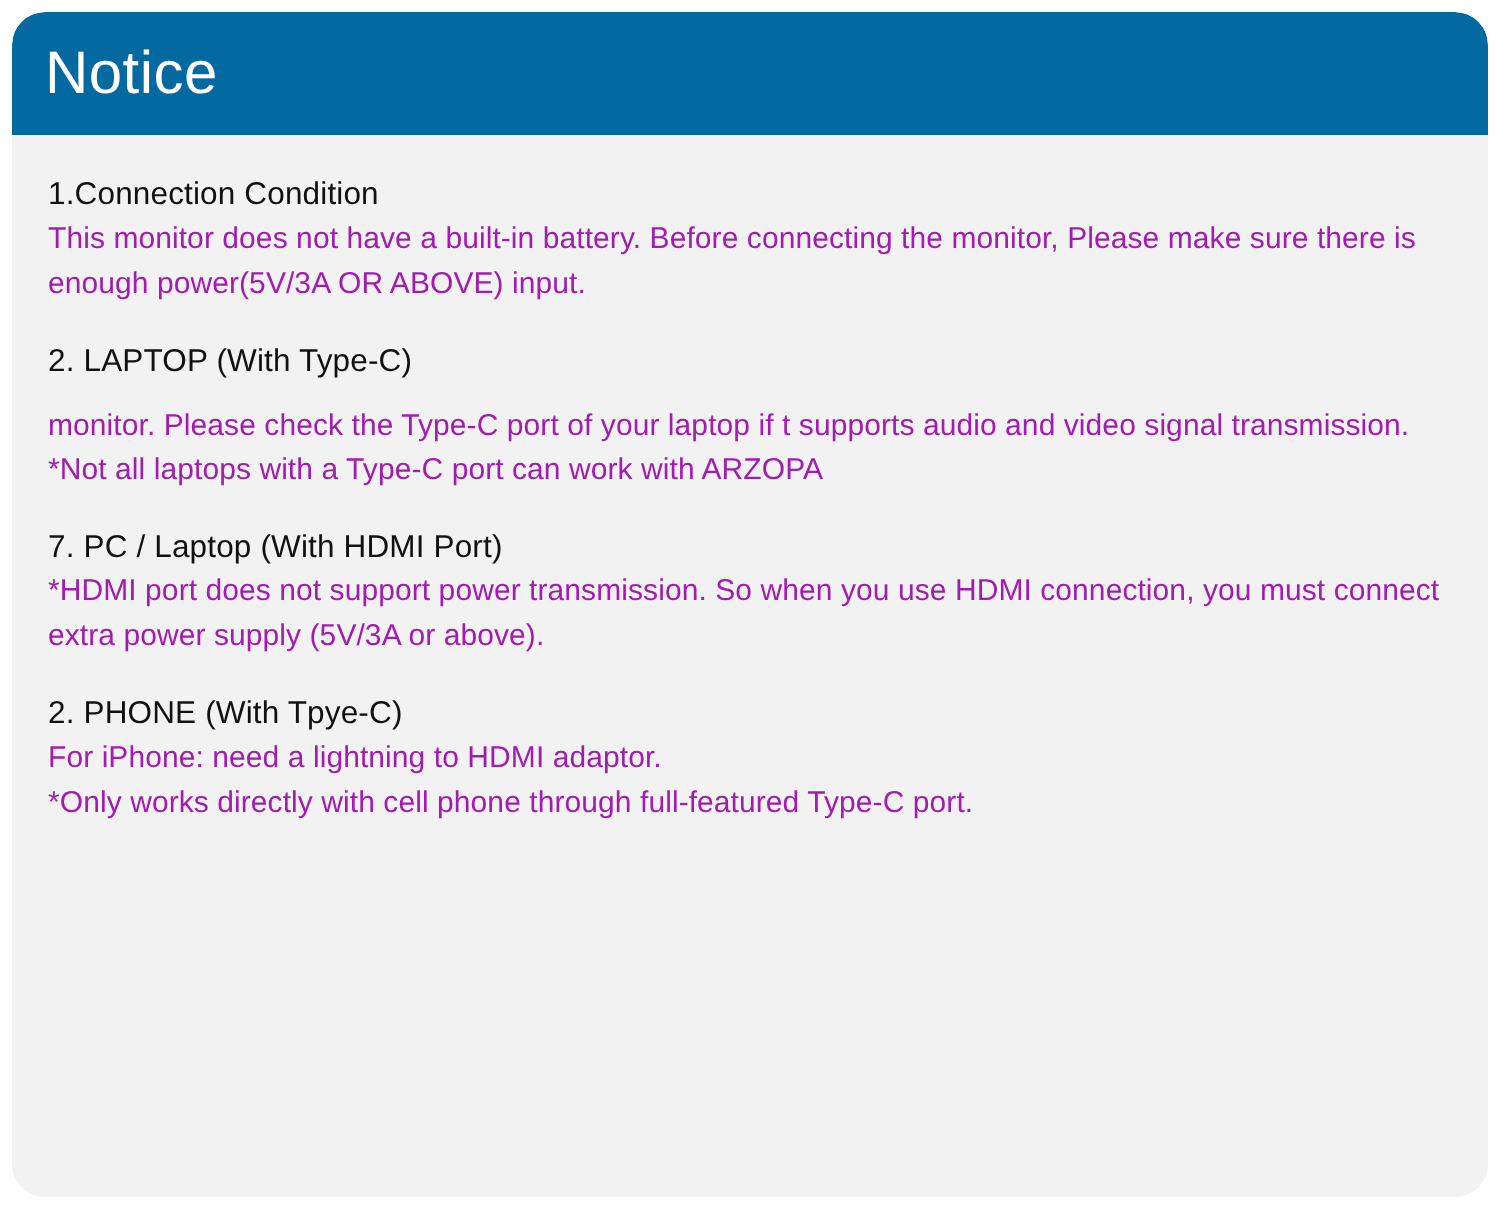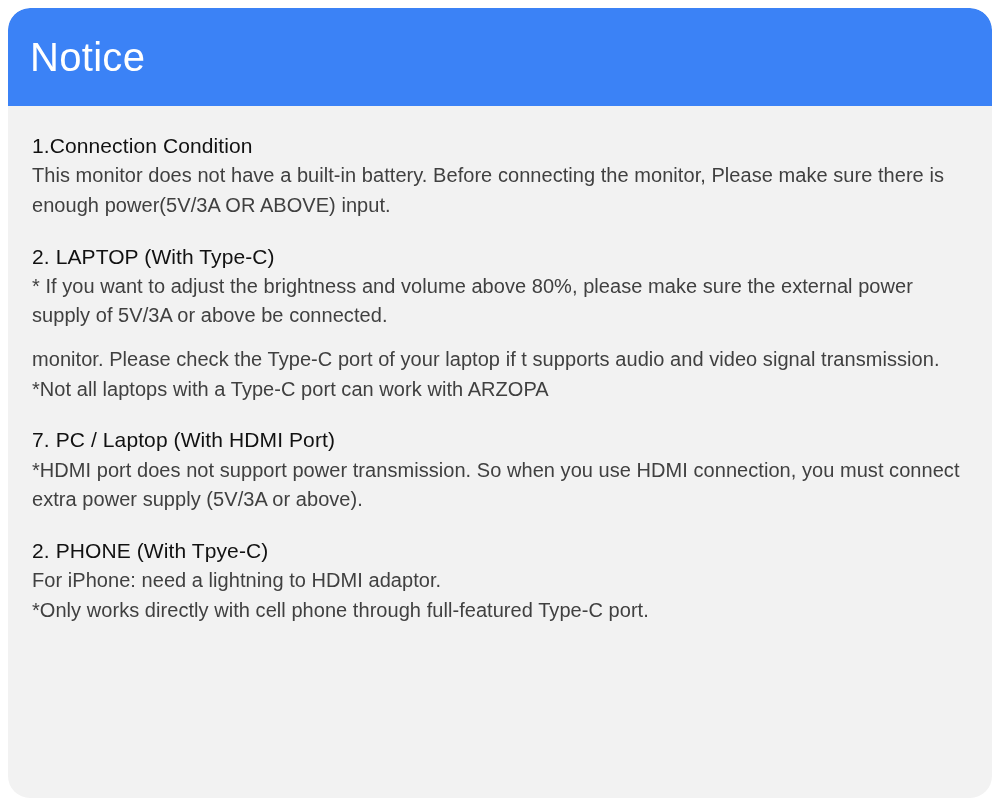--- a/index.html
+++ b/index.html
@@ -18,22 +18,22 @@
     left: 8px;
     top: 8px;
     width: 984px;
     height: 790px;
     background: #f2f2f2;
     border-radius: 22px;
     overflow: hidden;
     box-sizing: border-box;
   }
   .notice-header {
-    background: #3b82f6;
-    height: 98px;
+    background: #0369a1;
+    height: 82px;
     border-top-left-radius: 22px;
     border-top-right-radius: 22px;
     display: flex;
     align-items: center;
     padding-left: 22px;
     box-sizing: border-box;
   }
   .notice-title {
     color: #ffffff;
     font-size: 40px;
@@ -55,21 +55,21 @@
     font-size: 21px;
     font-weight: normal;
     color: #111111;
     line-height: 1.35;
     margin: 0 0 1px 0;
     letter-spacing: 0.1px;
   }
   .section-para {
     font-size: 20px;
     font-weight: 400;
-    color: #404040;
+    color: #a21caf;
     line-height: 1.48;
     margin: 0;
     letter-spacing: 0.05px;
   }
   .section-para + .section-para {
     margin-top: 0px;
   }
   .spacer-sm {
     height: 14px;
   }
@@ -85,21 +85,20 @@
 
   <div class="notice-body">
 
     <div class="section">
       <div class="section-heading">1.Connection Condition</div>
       <p class="section-para">This monitor does not have a built-in battery. Before connecting the monitor, Please make sure there is enough power(5V/3A OR ABOVE) input.</p>
     </div>
 
     <div class="section tight">
       <div class="section-heading">2. LAPTOP (With Type-C)</div>
-      <p class="section-para">* If you want to adjust the brightness and volume above 80%, please make sure the external power supply of 5V/3A or above be connected.</p>
       <div class="spacer-sm"></div>
       <p class="section-para">monitor. Please check the Type-C port of your laptop if t supports audio and video signal transmission.</p>
       <p class="section-para">*Not all laptops with a Type-C port can work with ARZOPA</p>
     </div>
 
     <div class="section" style="margin-top:22px;">
       <div class="section-heading">7. PC / Laptop (With HDMI Port)</div>
       <p class="section-para">*HDMI port does not support power transmission. So when you use HDMI connection, you must connect extra power supply (5V/3A or above).</p>
     </div>
 

